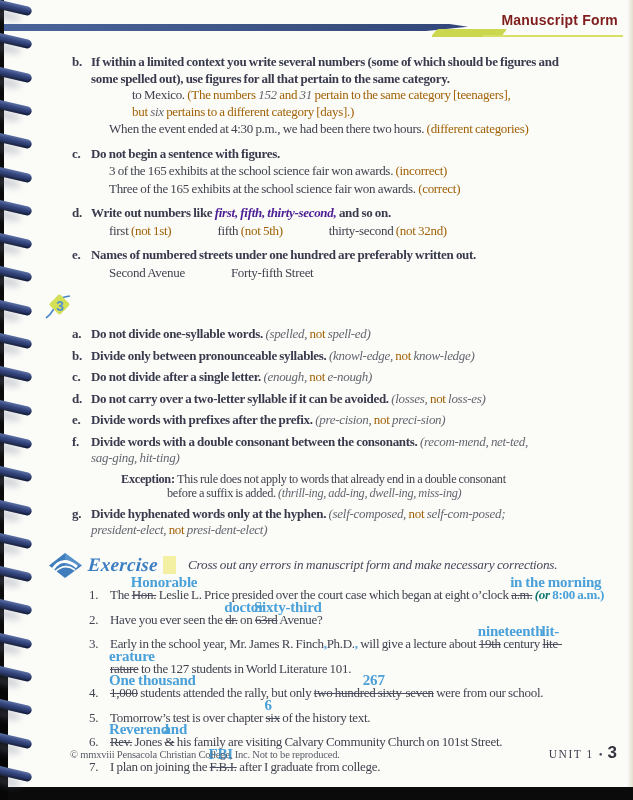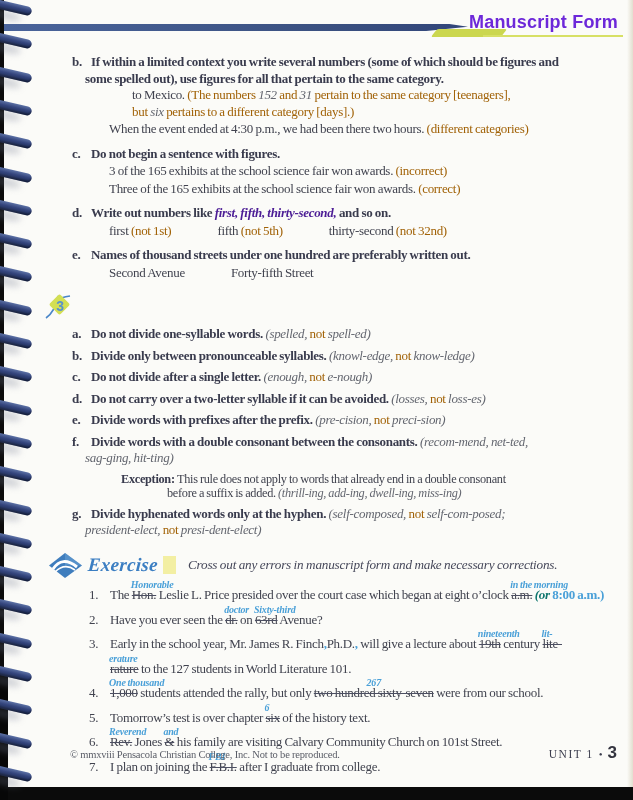--- a/index.html
+++ b/index.html
@@ -37,36 +37,36 @@
     background:linear-gradient(90deg,#4a649b,#3a5080 70%,#31457a);
     clip-path:polygon(0 0,96% 0,100% 40%,91% 100%,0 100%);
   }
   .header-swoosh{
     position:absolute;left:430px;top:29px;width:70px;height:8px;
     background:#cbd74f;transform:skewX(-38deg);border-radius:2px;
   }
   .header-title{
     position:absolute;right:15px;top:12px;
     font-family:"Liberation Sans","DejaVu Sans",sans-serif;
-    font-weight:bold;font-size:18px;color:#6d28d9;letter-spacing:.2px;
+    font-weight:bold;font-size:14px;color:#7f1d1d;letter-spacing:.2px;
   }
   .header-underline{
     position:absolute;right:10px;top:35px;width:140px;height:2px;background:#d7e065;
   }
   
   .content{
     position:absolute;left:68px;right:12px;top:46px;
     font-size:13px;color:#41434f;letter-spacing:-.3px;word-spacing:-.5px;
     line-height:16.5px;
   }
   .line{white-space:nowrap;}
   .rule{display:flex;margin-top:8px;}
   .rule2{display:flex;margin-top:5px;}
   .letter{flex:none;width:19px;font-weight:bold;color:#393b4d;}
-  .rulecont{margin-left:13px;font-family:Liberation Serif, serif;}
+  .rulecont{margin-left:19px;font-family:Liberation Serif, serif;}
   .ex1{margin-left:37px;margin-top:1px;}
   .ex2{margin-left:60px;}
   .exc1{margin-left:49px;margin-top:5px;font-size:12.3px;line-height:14.5px;}
   .exc2{margin-left:95px;font-size:12.3px;line-height:14.5px;}
   .s-r{}
   .s-b{font-weight:bold;color:#393b4d;}
   .s-bi{font-weight:bold;font-style:italic;color:#4c1d95;}
   .s-g{color:#a16207;}
   .s-gi{color:#63666f;font-style:italic;text-align:right;}
   .s-blue{color:#4aa0d8;font-weight:bold;}
@@ -93,21 +93,21 @@
   }
   .ex-highlight{width:13px;height:18px;background:#f3efa3;margin-right:12px;flex:none;}
   .ex-instruction{font-style:italic;color:#46485a;font-size:13.2px;letter-spacing:-.2px;}
   
   .item{display:flex;margin-top:7.5px;white-space:nowrap;line-height:17px;}
   .item .num{flex:none;width:21px;margin-left:17px;}
   .itemcont{margin-left:38px;margin-top:7.5px;white-space:nowrap;line-height:17px;}
   .corr{position:relative;display:inline-block;}
   .above{
     position:absolute;left:-1px;bottom:calc(100% - 4px);line-height:1;
-    font-size:10px;font-weight:bold;color:#4aa0d8;letter-spacing:-.2px;white-space:nowrap;font-style:italic;
+    font-size:15px;font-weight:bold;color:#4aa0d8;letter-spacing:-.2px;white-space:nowrap;
   }
   .above.center{left:50%;transform:translateX(-50%);}
   .w.strike{text-decoration:line-through;text-decoration-thickness:1.3px;text-decoration-color:#4c4f62;}
   
   .footer{
     position:absolute;left:66px;right:16px;bottom:24px;
     display:flex;justify-content:space-between;align-items:baseline;gap:16px;
   }
   .f-copy{font-size:10.5px;color:#595c66;letter-spacing:-.2px;}
   .f-unit{font-size:11.5px;color:#3c3e4e;letter-spacing:1.5px;}
@@ -139,21 +139,21 @@
         </div>
         <div class="ex1 line"><span class="s-r">3 of the 165 exhibits at the school science fair won awards. </span><span class="s-g">(incorrect)</span></div>
         <div class="ex1 line"><span class="s-r">Three of the 165 exhibits at the school science fair won awards. </span><span class="s-g">(correct)</span></div>
         <div class="rule line">
           <span class="letter">d.</span>
           <span><span class="s-b">Write out numbers like </span><span class="s-bi">first, fifth, thirty-second,</span><span class="s-b"> and so on.</span></span>
         </div>
         <div class="ex1 line"><span class="s-r">first </span><span class="s-g">(not 1st)</span><span class="tab"></span><span class="s-r">fifth </span><span class="s-g">(not 5th)</span><span class="tab"></span><span class="s-r">thirty-second </span><span class="s-g">(not 32nd)</span></div>
         <div class="rule line">
           <span class="letter">e.</span>
-          <span><span class="s-b">Names of thousand streets under one hundred are preferably written out.</span></span>
+          <span><span class="s-b">Names of numbered streets under one hundred are preferably written out.</span></span>
         </div>
         <div class="ex1 line"><span class="s-r">Second Avenue</span><span class="tab"></span><span class="s-r">Forty-fifth Street</span></div>
         <div class="sec line">
           <span class="sec-badge">
             <svg width="30" height="26" viewBox="0 0 30 26">
               <path d="M2,24 C8,20 12,12 14,2" stroke="#4a86c8" stroke-width="1.6" fill="none"></path>
               <path d="M26,2 C20,3 16,4 13,6" stroke="#4a86c8" stroke-width="1.6" fill="none"></path>
               <rect x="8" y="3" width="15" height="15" rx="2" transform="rotate(45 15.5 10.5)" fill="#d3df54"></rect>
             </svg>
             <b class="sec-num">3</b>

